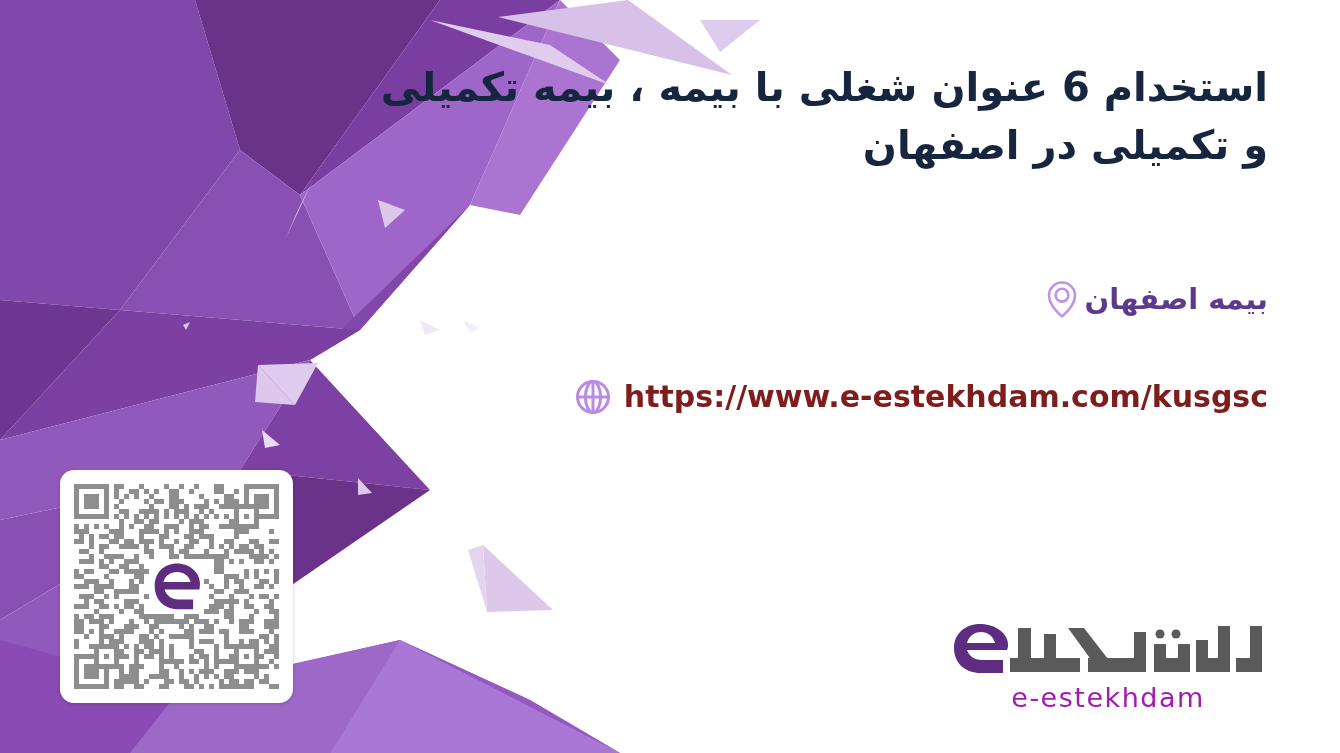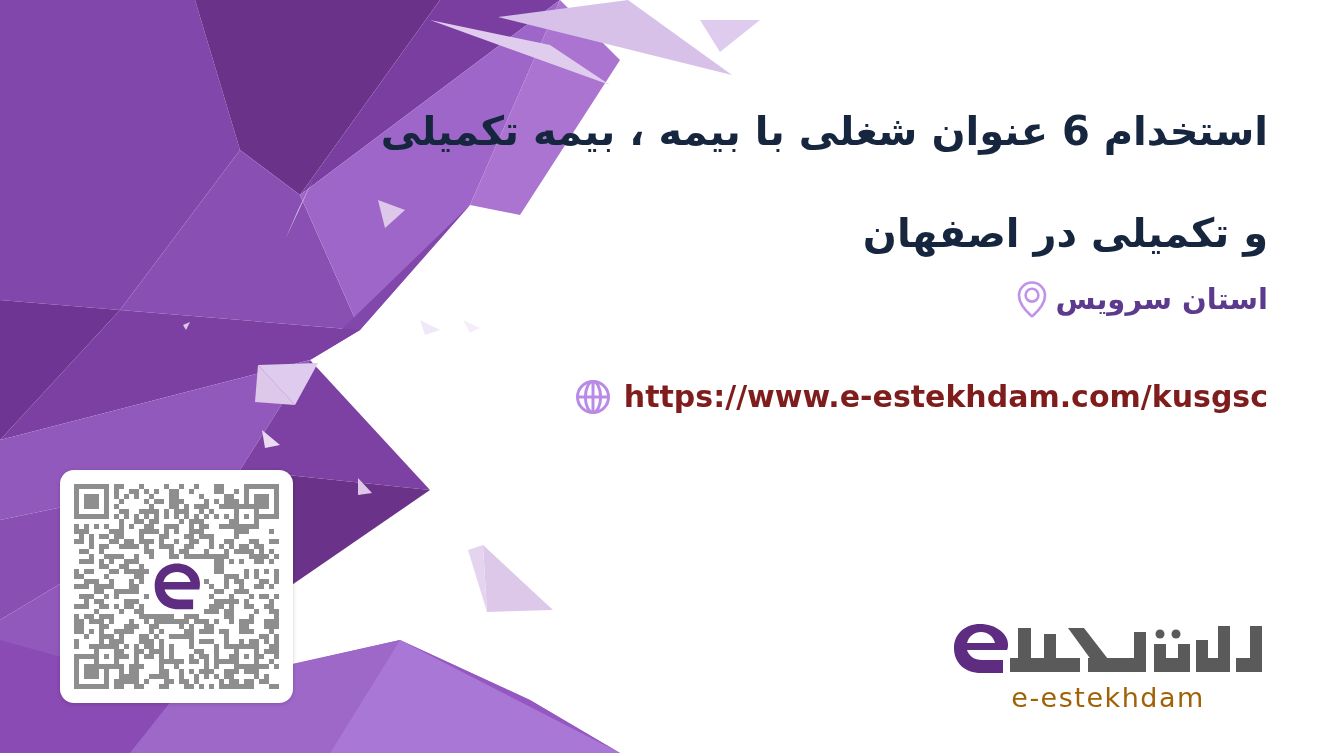--- a/index.html
+++ b/index.html
@@ -41,21 +41,20 @@
     text-align: right;
     direction: rtl;
   }
   #title-block .line {
     color: #17263f;
     font-size: 40px;
     font-weight: bold;
     line-height: 1.45;
     letter-spacing: 0;
     white-space: nowrap;
-    margin-top: 44px;
   }
 
   
   .info-row {
     position: absolute;
     display: flex;
     flex-direction: row-reverse;
     align-items: center;
     justify-content: flex-start;
     direction: rtl;
@@ -124,21 +123,21 @@
     position: absolute;
     right: 72px;
     bottom: 40px;
     width: 320px;
     text-align: center;
   }
   #brand-wordmark { display:block; }
   #brand-latin {
     display: block;
     margin-top: 2px;
-    color: #a16207;
+    color: #a21caf;
     font-size: 27px;
     letter-spacing: 1.5px;
     font-family: "DejaVu Sans", "Liberation Sans", sans-serif;
     direction: ltr;
     text-align: center;
   }
 </style>
 </head>
 <body>
 
@@ -193,21 +192,21 @@
       <div class="line">و تکمیلی در اصفهان</div>
     </div>
 
     <div class="info-row" id="location-row">
       <span class="info-icon">
         <svg width="44" height="44" viewBox="0 0 44 44">
           <path d="M22 5.5c-7.2 0-13 5.8-13 13 0 9.4 11.1 19.3 12.2 20.3a1.2 1.2 0 0 0 1.6 0C23.9 37.8 35 27.9 35 18.5c0-7.2-5.8-13-13-13z" fill="none" stroke="#c193e8" stroke-width="2.6"></path>
           <circle cx="22" cy="18.2" r="6.4" fill="none" stroke="#c193e8" stroke-width="2.6"></circle>
         </svg>
       </span>
-      <span class="info-text">استان سرویس</span>
+      <span class="info-text">بیمه اصفهان</span>
     </div>
 
     <div class="info-row" id="url-row">
       <span class="info-icon">
         <svg width="44" height="44" viewBox="0 0 44 44">
           <circle cx="22" cy="22" r="15.5" fill="none" stroke="#b98ae6" stroke-width="3"></circle>
           <ellipse cx="22" cy="22" rx="7.6" ry="15.5" fill="none" stroke="#b98ae6" stroke-width="3"></ellipse>
           <line x1="6.5" y1="22" x2="37.5" y2="22" stroke="#b98ae6" stroke-width="3"></line>
           <line x1="22" y1="6.5" x2="22" y2="37.5" stroke="#b98ae6" stroke-width="3"></line>
         </svg>

